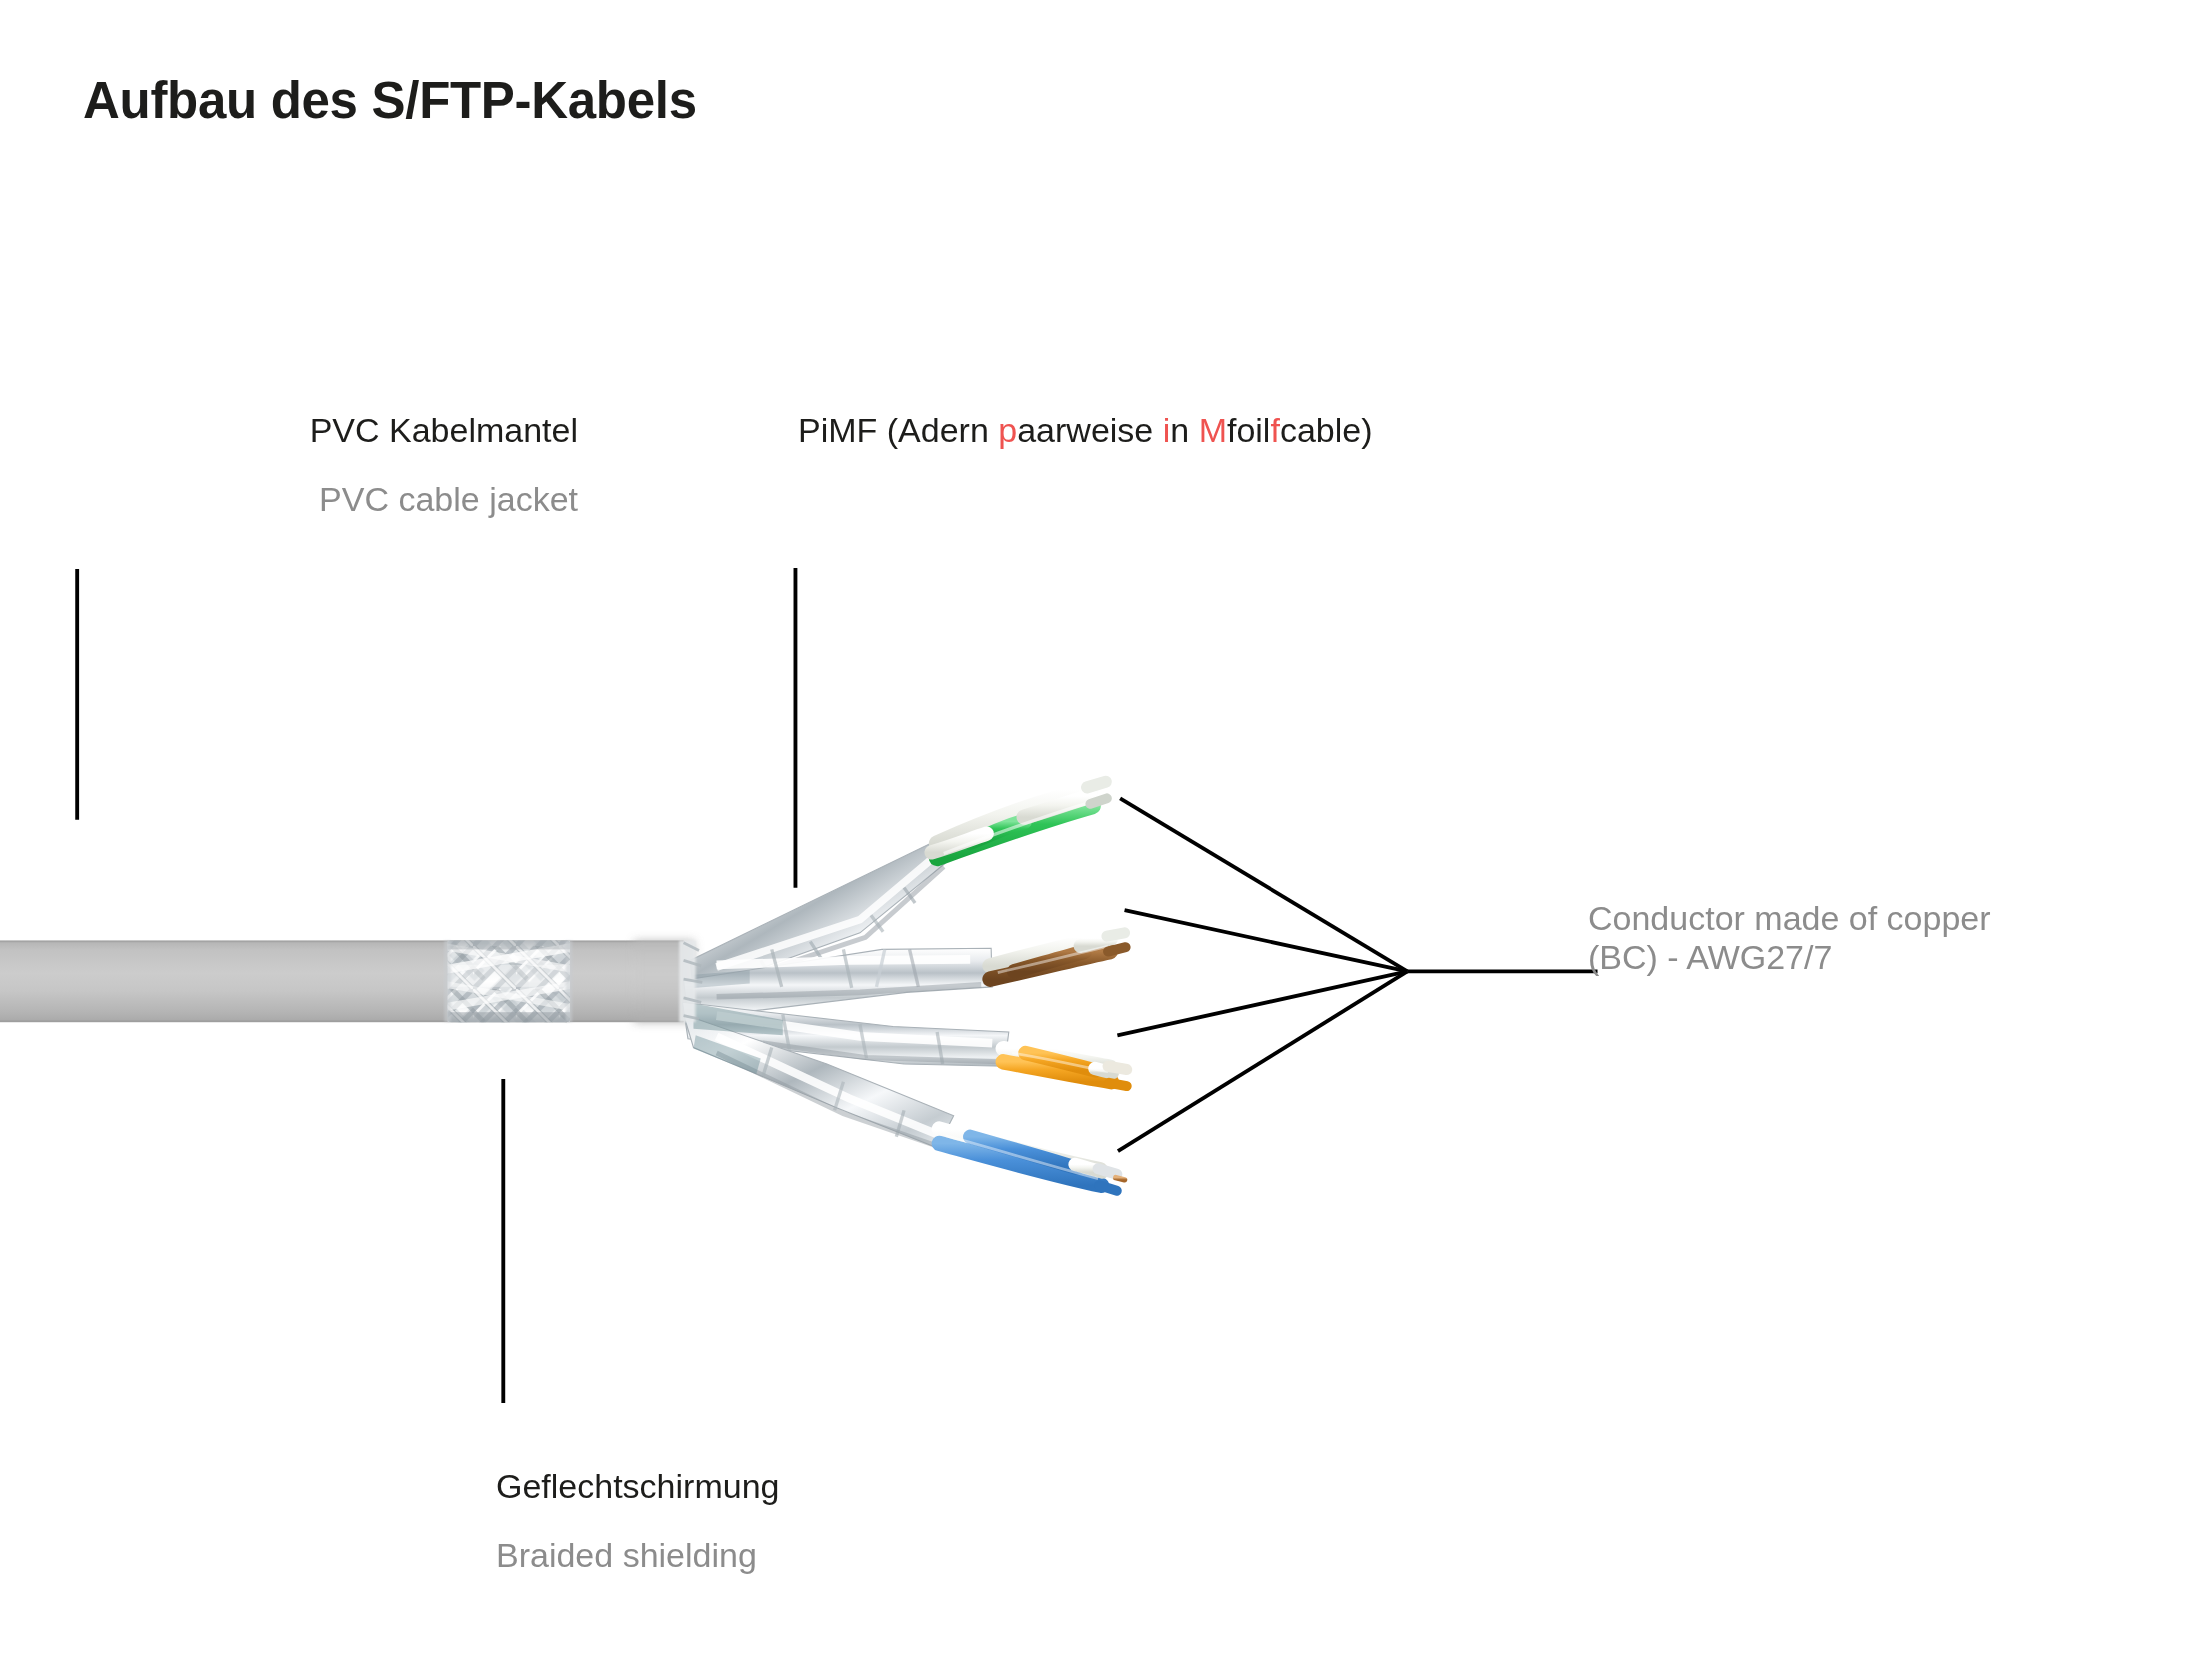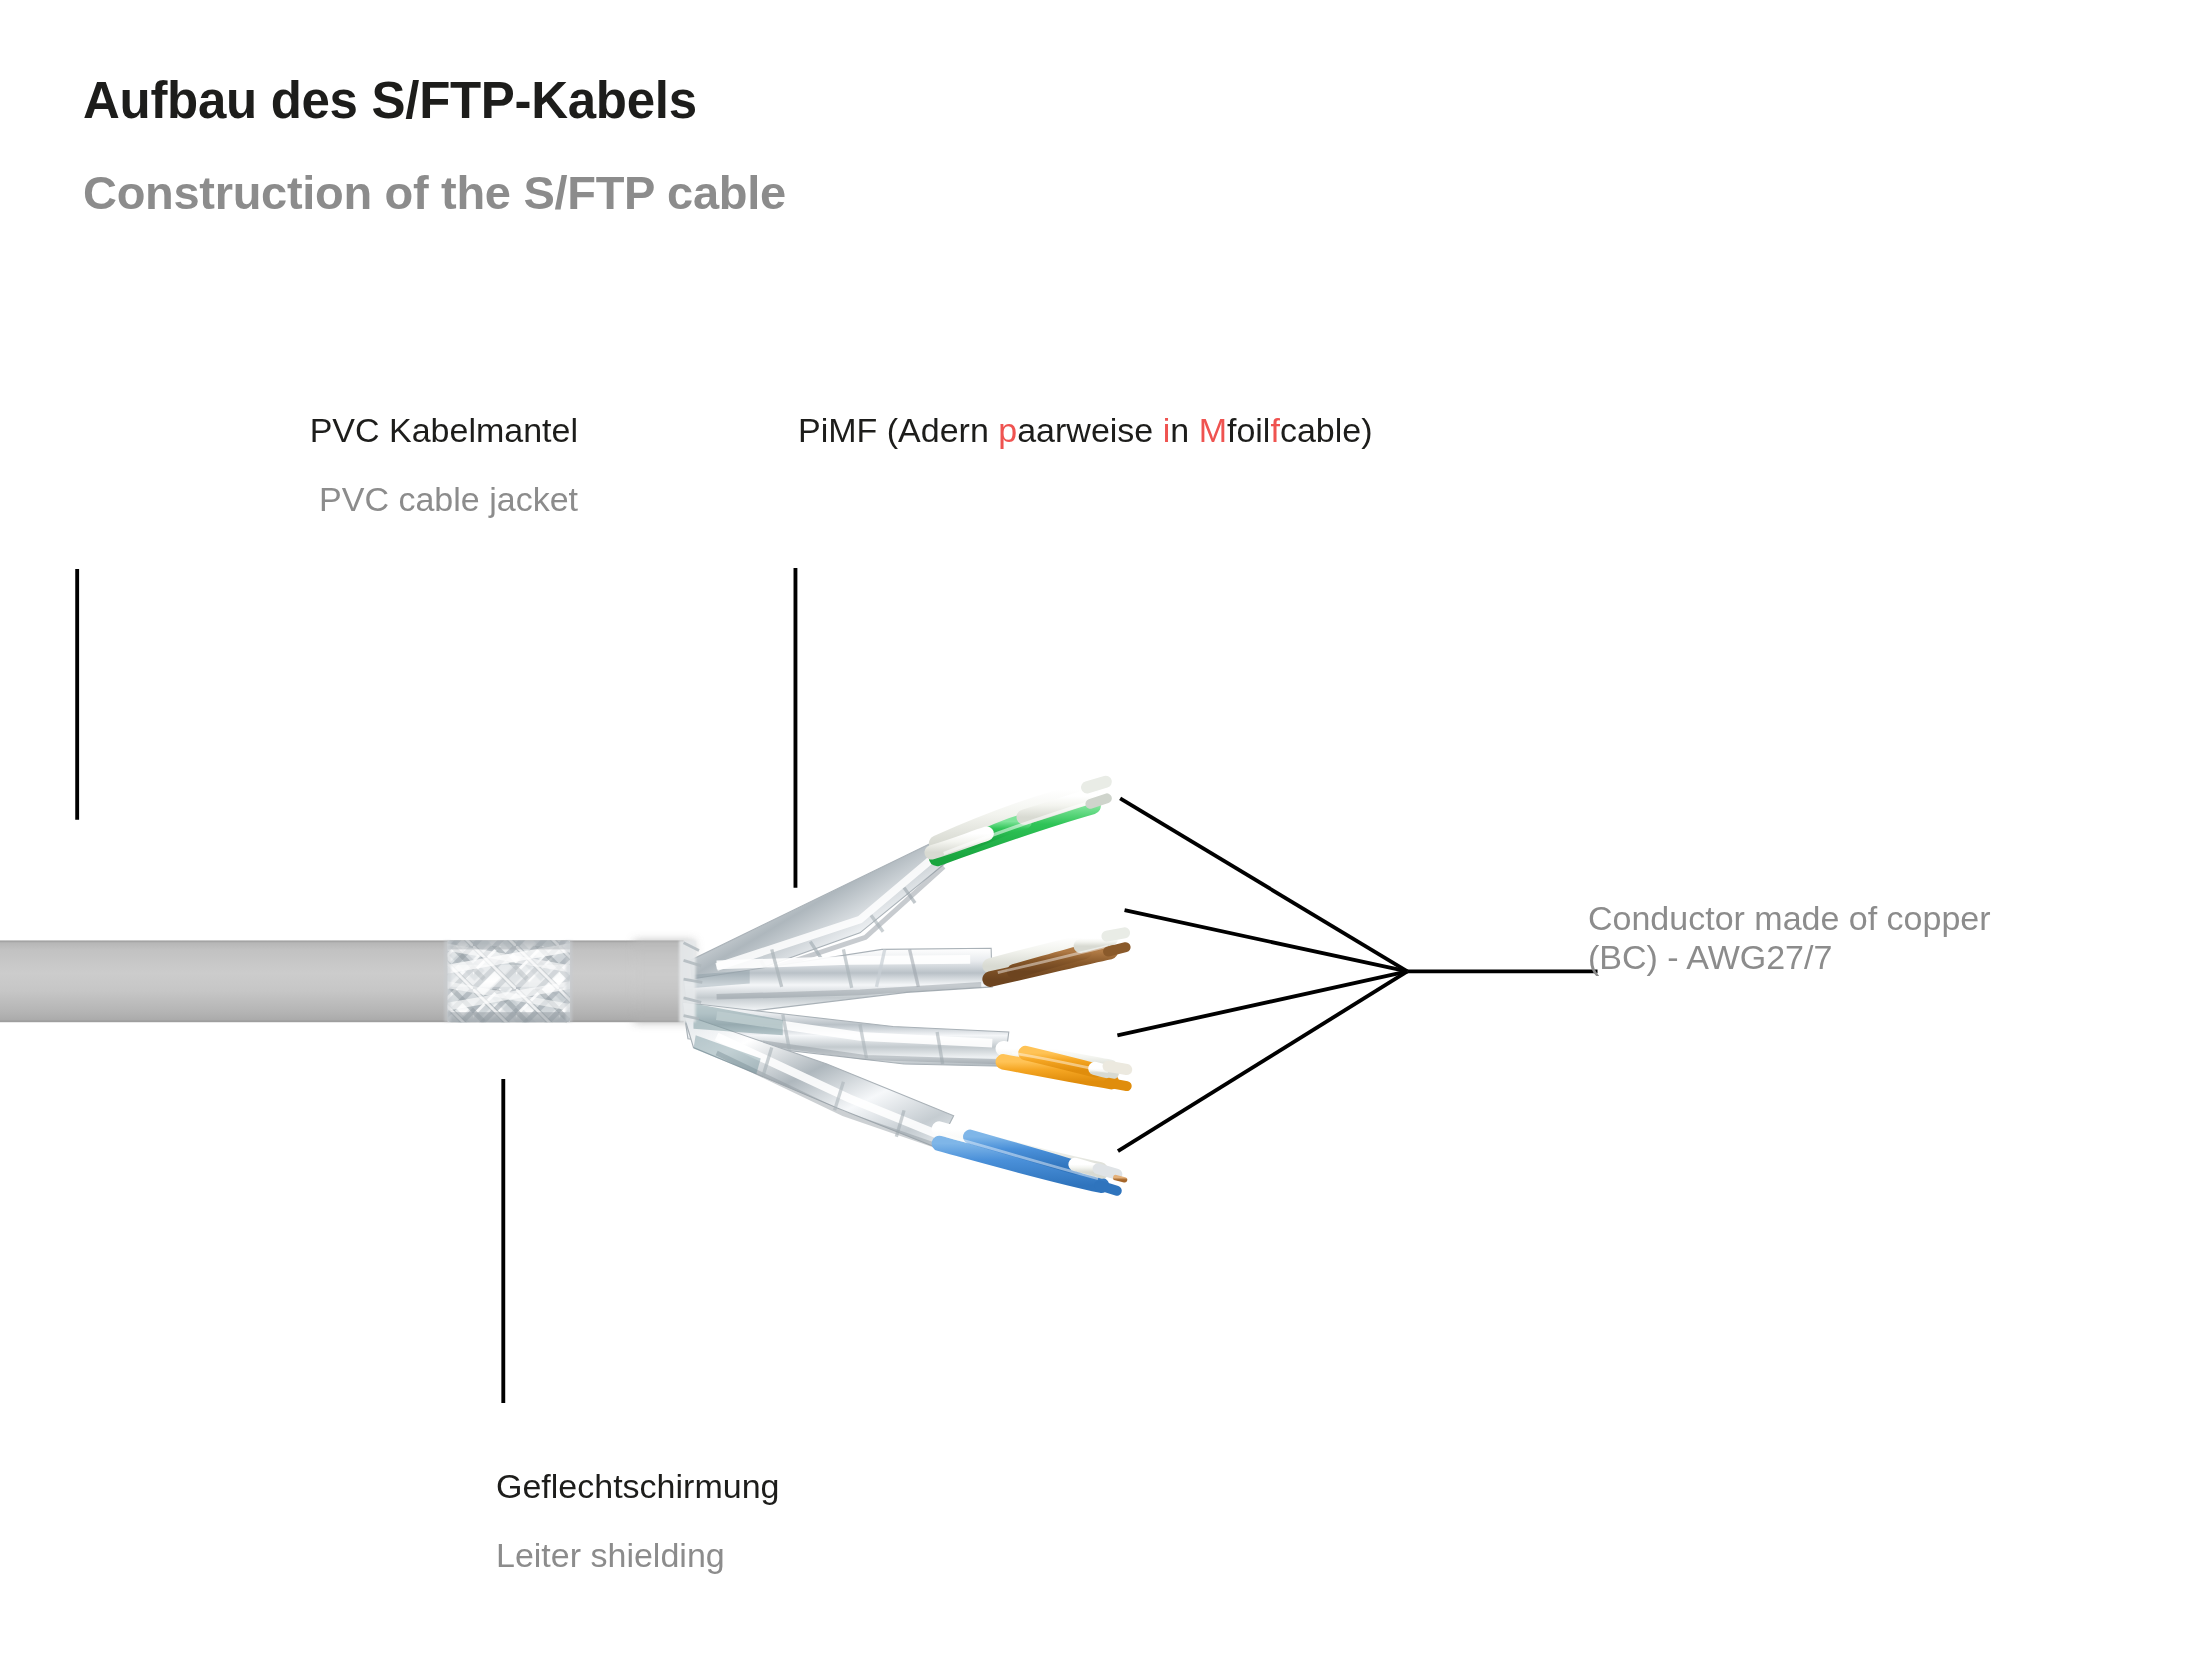--- a/index.html
+++ b/index.html
@@ -315,35 +315,34 @@
         <path d="M1992 2120 L2026 2130" stroke="#dfe3e6" stroke-width="20" fill="none" stroke-linecap="round"></path>
         <path d="M1994 2150 L2026 2160" stroke="#2f74bd" stroke-width="18" fill="none" stroke-linecap="round"></path>
 
         <path d="M2024 2136 L2040 2140" stroke="url(#gCopper)" stroke-width="10" fill="none" stroke-linecap="round"></path>
       </g>
 
     </g>
   </svg>
 
   <div class="title-de">Aufbau des S/FTP-Kabels</div>
-  <div class="title-en">Construction of the S/FTP cable</div>
 
   <div class="callout co-jacket">
     <div class="lbl-de">PVC Kabelmantel</div>
     <div class="lbl-en">PVC cable jacket</div>
   </div>
 
   <div class="callout co-pimf">
     <div class="lbl-de"><span>PiMF (Adern </span><span class="hl">p</span><span>aarweise </span><span class="hl">i</span><span>n </span><span class="hl">M</span><span>foil</span><span class="hl">f</span><span>cable)</span></div>
   </div>
 
   <div class="callout co-cond">
     <div class="lbl-en">Conductor made of copper
 (BC) - AWG27/7</div>
   </div>
 
   <div class="callout co-braid">
     <div class="lbl-de">Geflechtschirmung</div>
-    <div class="lbl-en">Leiter shielding</div>
+    <div class="lbl-en">Braided shielding</div>
   </div>
 
 </div>
 
 
 </body></html>

